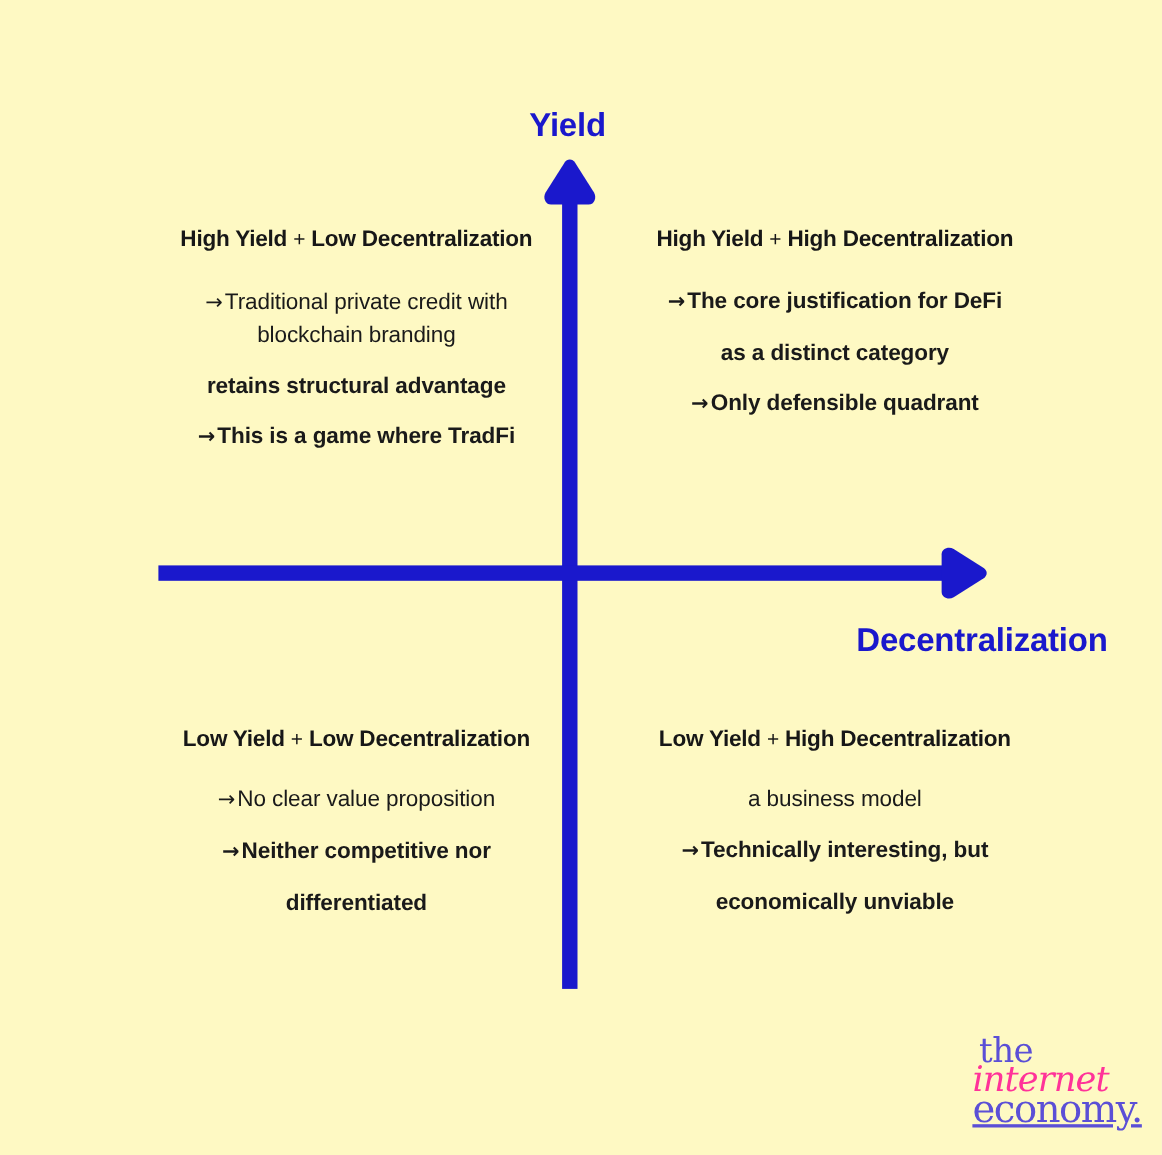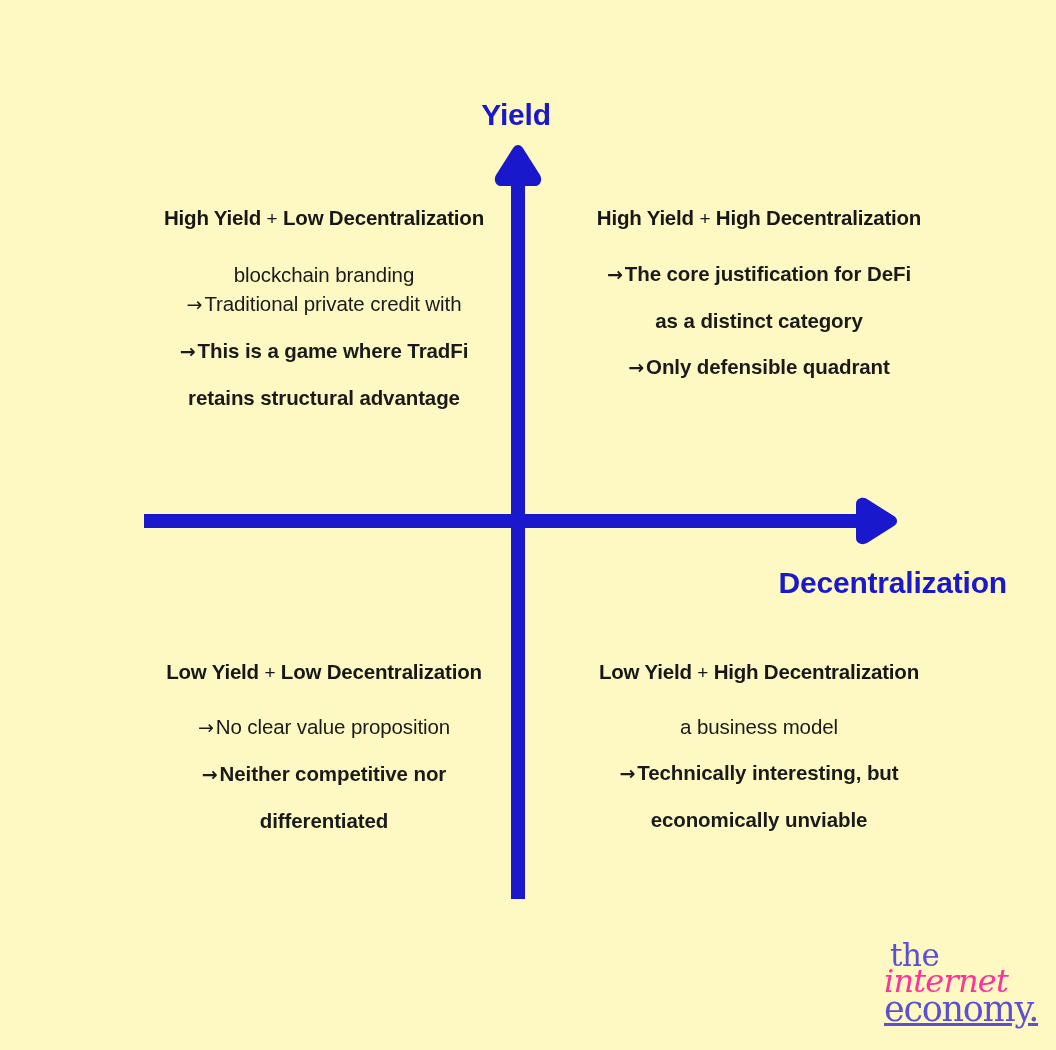--- a/index.html
+++ b/index.html
@@ -180,30 +180,30 @@
   <div id="decentralization-title" class="axis-title">Decentralization</div>
 
   <div id="quad-tl" class="quad">
     <div class="quad-heading">
       <span>High Yield</span>
       <span class="plus">+</span>
       <span>Low Decentralization</span>
     </div>
     <div class="quad-body">
       <div class="bullet regular">
+        <span class="arrow-glyph">→</span><span>Traditional private credit with</span>
+      </div>
+      <div class="bullet regular">
         <span>blockchain branding</span>
       </div>
-      <div class="bullet regular">
-        <span class="arrow-glyph">→</span><span>Traditional private credit with</span>
+      <div class="bullet bold">
+        <span>retains structural advantage</span>
       </div>
       <div class="bullet bold">
         <span class="arrow-glyph">→</span><span>This is a game where TradFi</span>
-      </div>
-      <div class="bullet bold">
-        <span>retains structural advantage</span>
       </div>
     </div>
   </div>
 
   <div id="quad-tr" class="quad">
     <div class="quad-heading">
       <span>High Yield</span>
       <span class="plus">+</span>
       <span>High Decentralization</span>
     </div>

